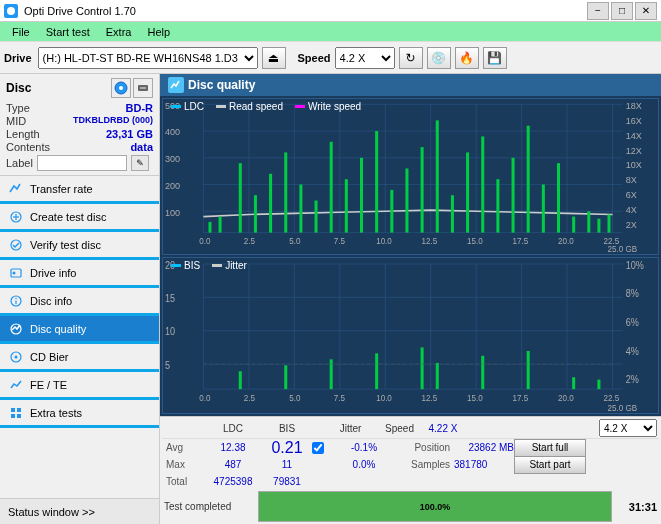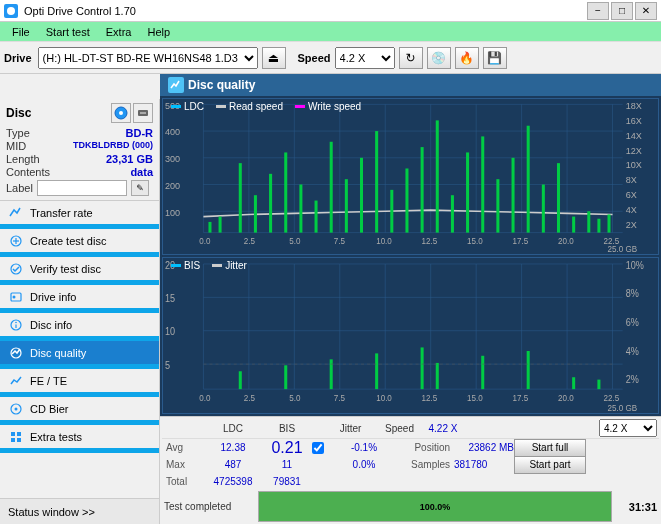--- a/index.html
+++ b/index.html
@@ -21,35 +21,35 @@
     .drive-label { font-size: 11px; margin-right: 2px; font-weight: bold; }
     .drive-select { height: 22px; font-size: 11px; width: 220px; }
     .toolbar-btn { width: 24px; height: 22px; border: 1px solid #999; background: linear-gradient(#fff, #e0e0e0); cursor: pointer; display: flex; align-items: center; justify-content: center; font-size: 12px; }
     .speed-label { font-size: 11px; margin-left: 8px; font-weight: bold; }
     .speed-select { height: 22px; font-size: 11px; width: 60px; }
 
     
     .main { display: flex; height: calc(524px - 22px - 20px - 32px); }
 
     
-    .sidebar { width: 160px; background: #f0f0f0; border-right: 1px solid #ccc; display: flex; flex-direction: column; margin-top: 25px; }
+    .sidebar { width: 160px; background: #f0f0f0; border-right: 1px solid #ccc; display: flex; flex-direction: column; }
     
     
     .disc-panel { padding: 4px 6px; border-bottom: 1px solid #ccc; }
     .disc-panel-header { display: flex; align-items: center; justify-content: space-between; margin-bottom: 4px; }
     .disc-label { font-weight: bold; font-size: 12px; }
     .disc-row { display: flex; justify-content: space-between; margin-bottom: 1px; }
     .disc-row-label { color: #333; }
     .disc-row-value { color: #0000cc; font-weight: bold; }
     .disc-row-value.data { color: #0000cc; text-align: right; }
     .label-row { display: flex; align-items: center; gap: 4px; margin-top: 2px; }
     .label-input { width: 90px; height: 16px; border: 1px solid #aaa; font-size: 10px; }
 
     
-    .nav-item { height: 28px; display: flex; align-items: center; padding: 0 8px; cursor: pointer; font-size: 11px; gap: 6px; border-bottom: 5px solid #0ea5e9; }
+    .nav-item { height: 28px; display: flex; align-items: center; padding: 0 8px; cursor: pointer; font-size: 11px; gap: 6px; border-bottom: 3px solid #0ea5e9; }
     .nav-item.active { background: #1a7fcf; color: #fff; }
     .nav-icon { width: 16px; height: 16px; display: flex; align-items: center; justify-content: center; }
     .nav-icon svg { width: 14px; height: 14px; }
 
     
     .status-window-btn { height: 26px; display: flex; align-items: center; padding: 0 8px; cursor: pointer; font-size: 11px; background: #e8e8e8; border-top: 1px solid #ccc; margin-top: auto; }
     
     
     .content { flex: 1; display: flex; flex-direction: column; background: #fff; }
     
@@ -217,33 +217,33 @@
           <svg viewBox="0 0 14 14">
               <circle cx="7" cy="7" r="5" fill="none" stroke="#fff" stroke-width="1.2"></circle>
               <polyline points="3,8 6,5 8,7 11,3" fill="none" stroke="#fff" stroke-width="1.5"></polyline>
             </svg>
         </div>
         <span>Disc quality</span>
       </div>
       <div class="nav-item">
         <div class="nav-icon">
           <svg viewBox="0 0 14 14">
-              <polyline points="2,10 5,6 8,8 12,3" fill="none" stroke="#2196F3" stroke-width="1.5"></polyline>
-            </svg>
-        </div>
-        <span>FE / TE</span>
-      </div>
-      <div class="nav-item">
-        <div class="nav-icon">
-          <svg viewBox="0 0 14 14">
               <circle cx="7" cy="7" r="5" fill="none" stroke="#2196F3" stroke-width="1.2"></circle>
               <circle cx="7" cy="7" r="1.5" fill="#2196F3"></circle>
             </svg>
         </div>
         <span>CD Bier</span>
+      </div>
+      <div class="nav-item">
+        <div class="nav-icon">
+          <svg viewBox="0 0 14 14">
+              <polyline points="2,10 5,6 8,8 12,3" fill="none" stroke="#2196F3" stroke-width="1.5"></polyline>
+            </svg>
+        </div>
+        <span>FE / TE</span>
       </div>
       <div class="nav-item">
         <div class="nav-icon">
           <svg viewBox="0 0 14 14">
               <rect x="2" y="2" width="4" height="4" fill="#2196F3"></rect>
               <rect x="8" y="2" width="4" height="4" fill="#2196F3"></rect>
               <rect x="2" y="8" width="4" height="4" fill="#2196F3"></rect>
               <rect x="8" y="8" width="4" height="4" fill="#2196F3"></rect>
             </svg>
         </div>

